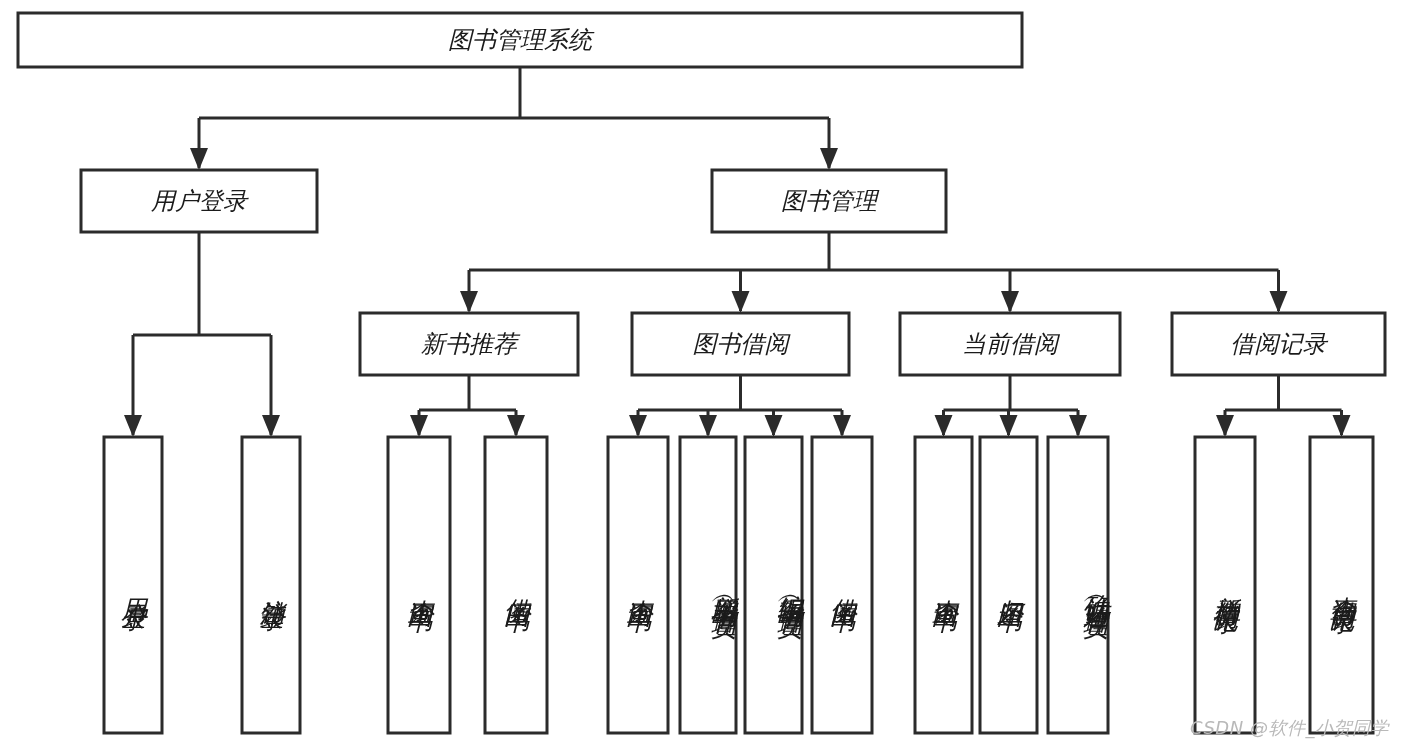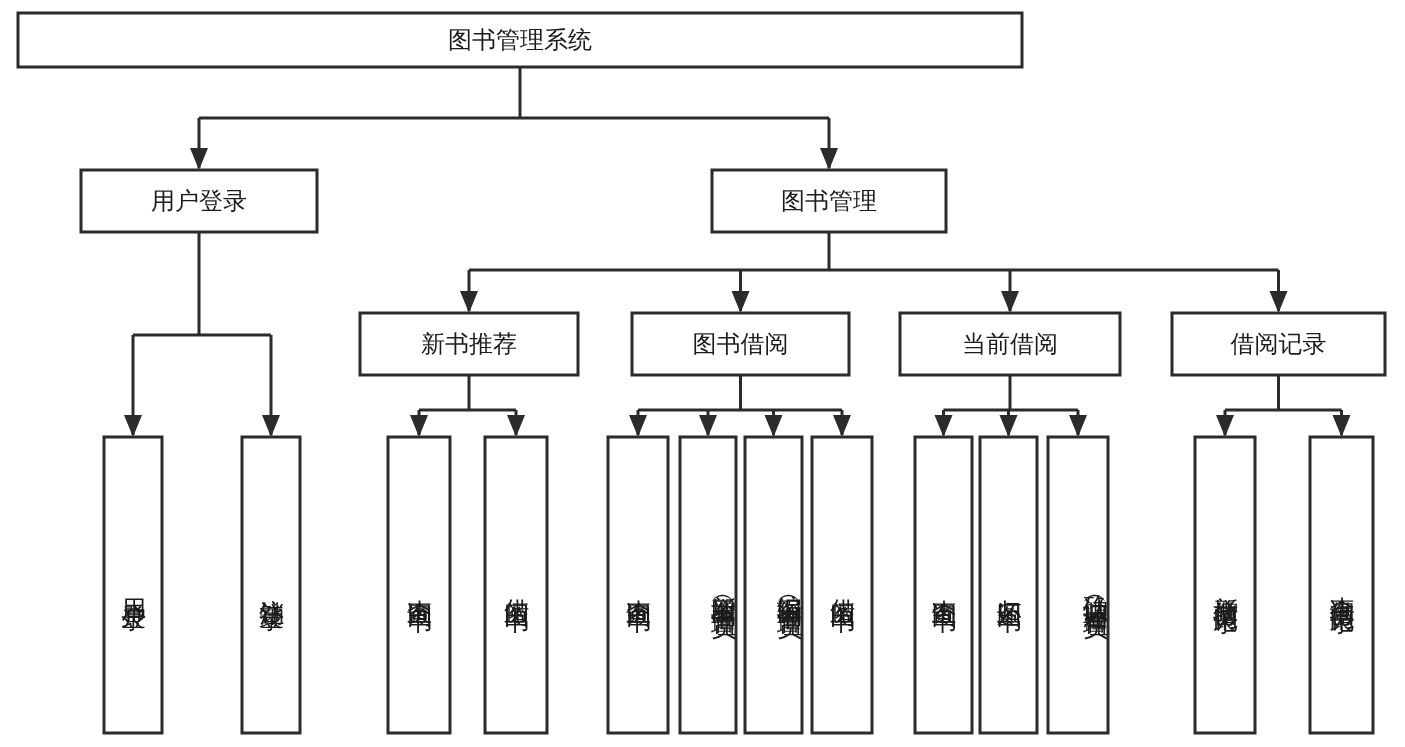--- a/index.html
+++ b/index.html
@@ -11,20 +11,21 @@
     width: 1405px;
     height: 747px;
     font-family: "DejaVu Sans", "Liberation Sans", sans-serif;
     overflow: hidden;
   }
   #diagram-root {
     position: relative;
     width: 1405px;
     height: 747px;
     background: #ffffff;
+    font-style: italic;
   }
   svg#flow {
     position: absolute;
     left: 0; top: 0;
     width: 1405px;
     height: 747px;
     display: block;
   }
   .node-box {
     fill: #ffffff;
@@ -184,14 +185,15 @@
       <div class="leaf-label-v top-align" style="left: 680px; top: 443px; width: 56px; height: 290px;">新增图书（管理员）</div>
       <div class="leaf-label-v top-align" style="left: 745px; top: 443px; width: 57px; height: 290px;">编辑图书（管理员）</div>
       <div class="leaf-label-v center-align" style="left: 812px; top: 437px; width: 60px; height: 296px;">借阅图书</div>
       <div class="leaf-label-v center-align" style="left: 915px; top: 437px; width: 57px; height: 296px;">查询图书</div>
       <div class="leaf-label-v center-align" style="left: 980px; top: 437px; width: 57px; height: 296px;">归还图书</div>
       <div class="leaf-label-v top-align" style="left: 1048px; top: 443px; width: 60px; height: 290px;">确认归还（管理员）</div>
       <div class="leaf-label-v center-align" style="left: 1195px; top: 437px; width: 60px; height: 296px;">新增借阅记录</div>
       <div class="leaf-label-v center-align" style="left: 1310px; top: 437px; width: 63px; height: 296px;">查询借阅记录</div>
     </div>
 
+  <div class="watermark">CSDN @软件_小贺同学</div>
 
 </div>
 
 </body></html>

